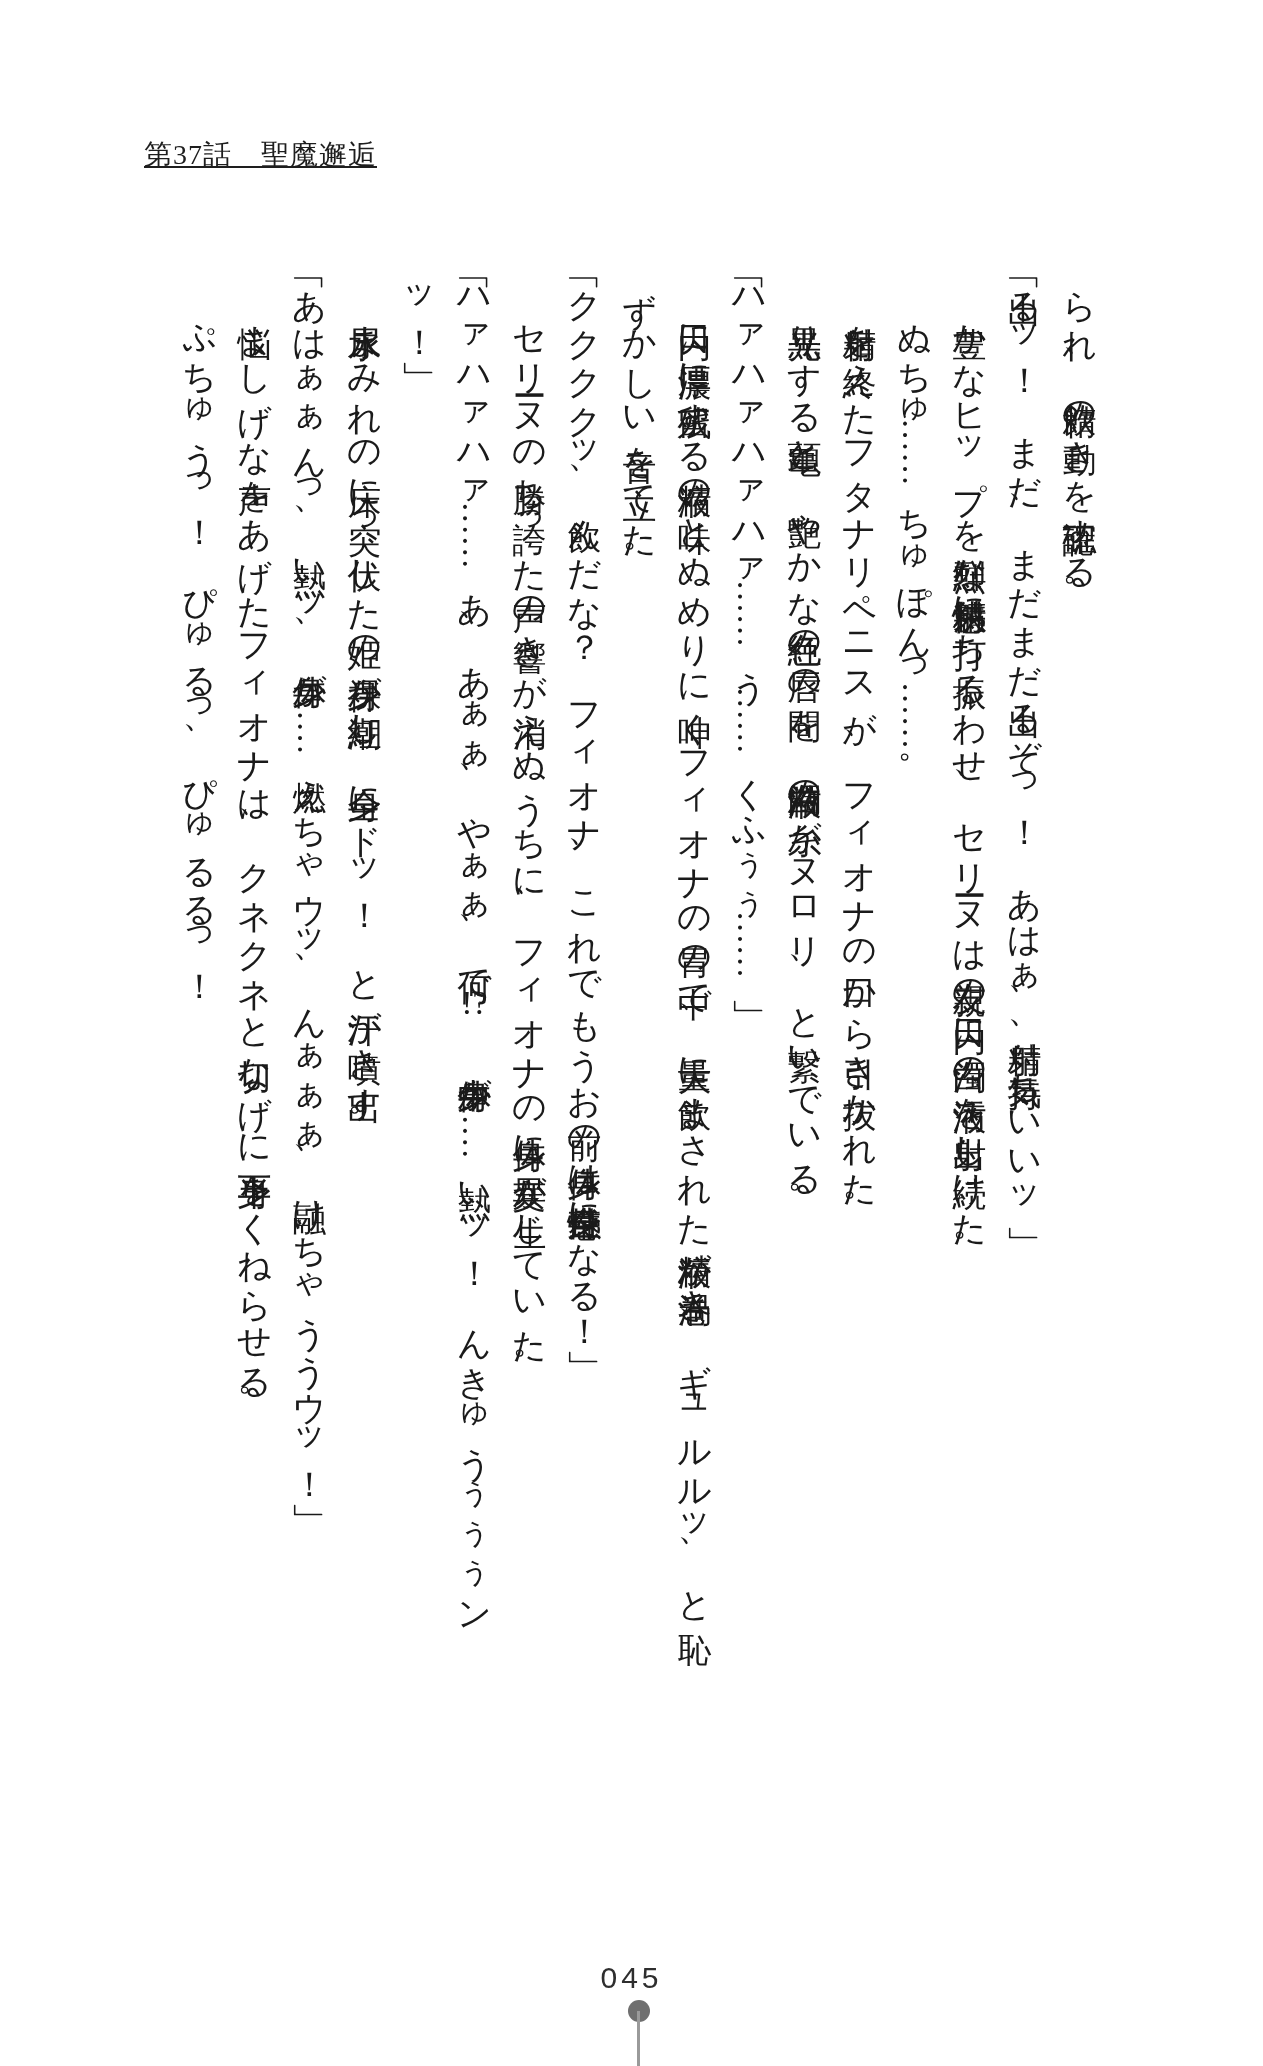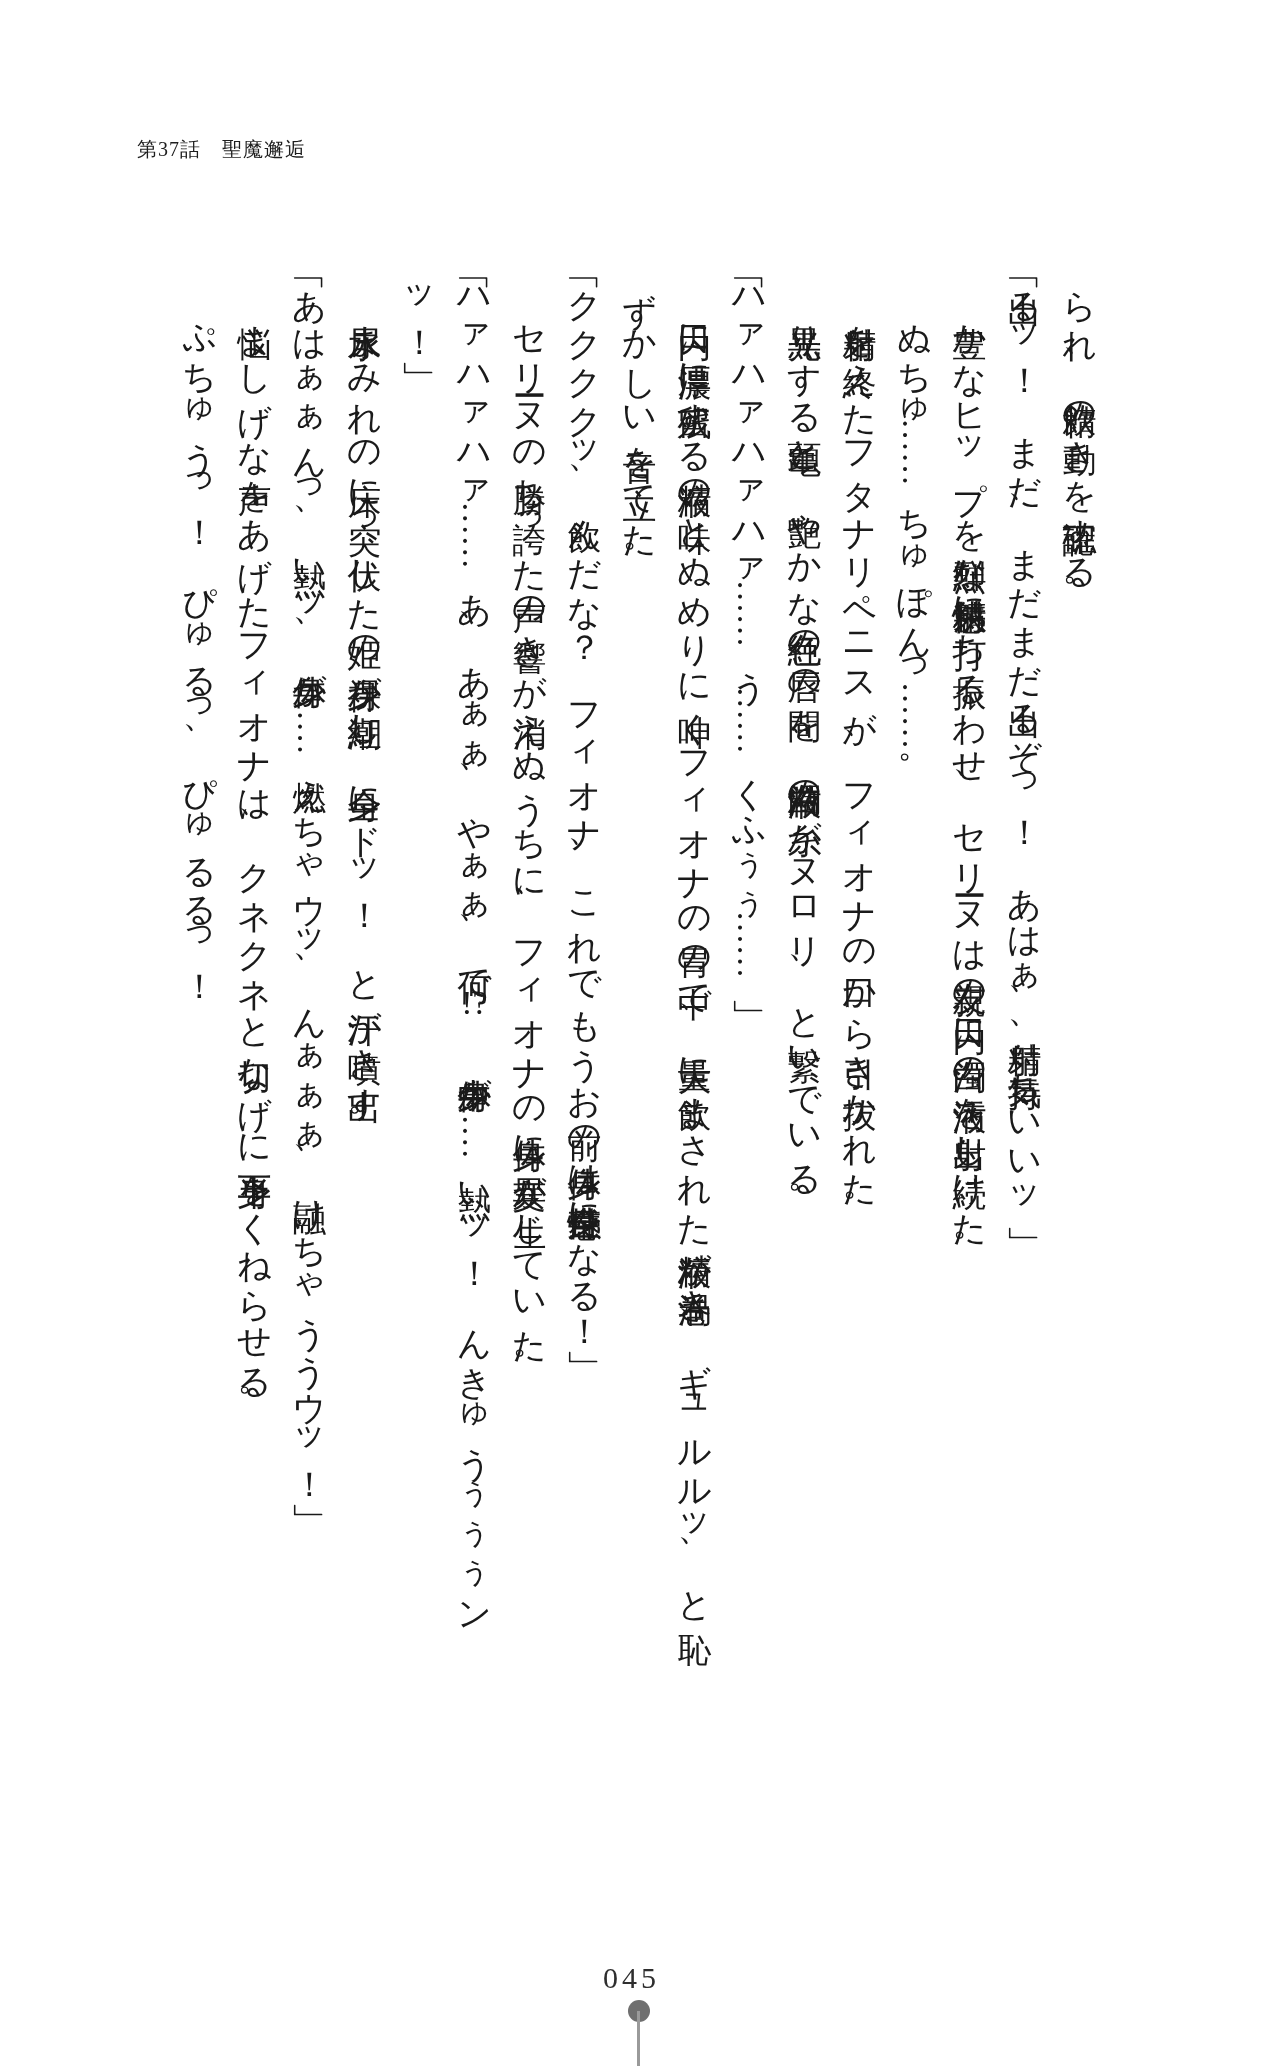--- a/index.html
+++ b/index.html
@@ -9,46 +9,47 @@
     font-family: "Liberation Serif", "DejaVu Serif", serif;
   }
   .page {
     position: relative;
     width: 1263px; height: 2066px;
     background: #ffffff;
     overflow: hidden;
   }
   .chapter-header {
     position: absolute;
-    left: 137px; top: 136px;
-    font-size: 20px;
+    left: 144px; top: 136px;
+    font-size: 28px;
     letter-spacing: 1px;
     color: #1e1e1e;
     white-space: pre;
+    text-decoration: underline;
   }
   .text-block {
     position: absolute;
     top: 267px; right: 156px;
     height: 1360px;
     writing-mode: vertical-rl;
     text-orientation: mixed;
     font-size: 34px;
     line-height: 55px;
     color: #1a1a1a;
     line-break: anywhere;
     overflow-wrap: anywhere;
   }
   .text-block p { margin: 0; padding: 0; }
   .text-block p.indent { text-indent: 1em; }
   .tcy { text-combine-upright: all; -webkit-text-combine: horizontal; }
   .page-number {
     position: absolute;
     top: 1961px; left: 50%;
     transform: translateX(-50%);
-    font-family: Liberation Serif, serif;
+    font-family: Liberation Sans, sans-serif;
     font-size: 30px;
     letter-spacing: 4px;
     color: #2e2e2e;
   }
   .marker-dot {
     position: absolute;
     left: 628px; top: 2000px;
     width: 22px; height: 22px;
     border-radius: 50%;
   }

